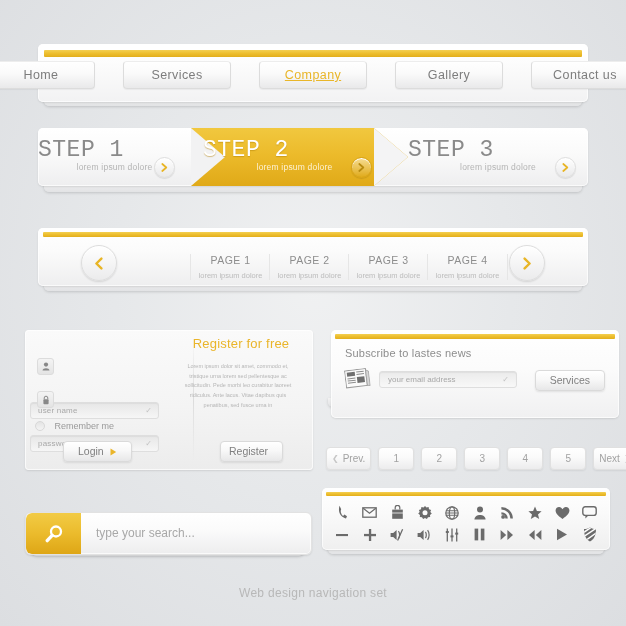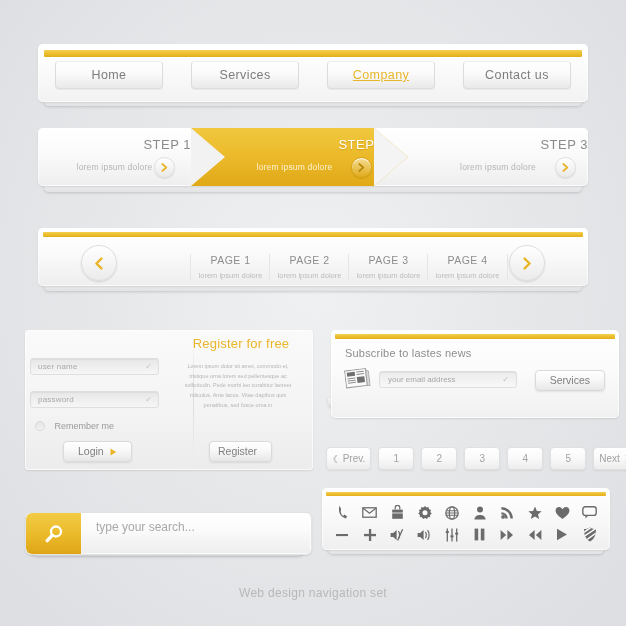--- a/index.html
+++ b/index.html
@@ -42,22 +42,22 @@
     border:1px solid #dcdcdc;border-top-color:#ededed;
     box-shadow:0 1px 1px rgba(0,0,0,.05),0 1px 0 rgba(255,255,255,.9) inset;
     cursor:pointer;
   }
   .menubtn.active{color:#e9b62a;text-decoration:underline;}
 
   
   #steps{left:38px;top:128px;width:550px;height:58px;overflow:hidden;
     background:linear-gradient(to bottom,#ffffff 0%,#fafafa 45%,#eeeeef 100%);}
   .step{position:absolute;top:0;height:58px;}
-  .step .lbl{position:absolute;left:0;right:0;top:9px;text-align:right;
-    font-size:13px;color:#8a8a8a;letter-spacing:.5px;}
+  .step .lbl{position:absolute;left:0;right:0;top:9px;text-align:left;
+    font-size:23px;color:#8a8a8a;letter-spacing:.5px;font-family:Liberation Mono, monospace;}
   .step .sub{position:absolute;left:0;right:0;top:34px;text-align:center;
     font-size:8.5px;color:#b4b4b4;letter-spacing:.2px;}
   .step.on .lbl{color:#ffffff;text-shadow:0 1px 1px rgba(180,130,10,.5);}
   .step.on .sub{color:#fdf2d4;}
   .chev{
     position:absolute;width:19px;height:19px;border-radius:50%;top:29px;
     background:linear-gradient(to bottom,#ffffff,#e9e9ea);
     border:1px solid #dedede;
     box-shadow:0 1px 1px rgba(0,0,0,.10),0 1px 0 #fff inset;
     display:flex;align-items:center;justify-content:center;
@@ -97,21 +97,21 @@
   #login{left:25px;top:330px;width:288px;height:140px;
     background:linear-gradient(to bottom,#fafafa 0%,#f4f4f4 55%,#ececec 100%);
     border-radius:4px;}
   .vdiv{position:absolute;left:168px;top:8px;bottom:8px;width:1px;
     background:linear-gradient(to bottom,rgba(0,0,0,0),#dcdcdc,rgba(0,0,0,0));}
   .field{
     position:absolute;left:30px;width:127px;height:15px;border-radius:3px;
     background:linear-gradient(to bottom,#e7e7e7,#f6f6f6);
     border:1px solid #dedede;
     box-shadow:0 1px 1px rgba(0,0,0,.05) inset;
-    display:flex;align-items:center;
+    display:flex;align-items:center;margin-top:44px;
   }
   .field .ph{font-size:8px;color:#a9a9a9;margin-left:7px;letter-spacing:.2px;}
   .field .ck{position:absolute;right:6px;font-size:8px;color:#c2c2c2;}
   .fieldicon{
     position:absolute;left:12px;width:15px;height:15px;border-radius:3px;
     background:linear-gradient(to bottom,#f4f4f4,#e4e4e4);
     border:1px solid #dcdcdc;display:flex;align-items:center;justify-content:center;
   }
   .rmrow{position:absolute;left:12px;top:415px;}
   .radio{width:8px;height:8px;border-radius:50%;
@@ -156,21 +156,21 @@
   .npg .car{font-size:8px;color:#c6c6c6;}
 
   
   #search{left:25px;top:512px;width:285px;height:41px;border-radius:6px;overflow:hidden;
     background:linear-gradient(to bottom,#ffffff 0%,#fbfbfb 40%,#ededee 100%);
     border:1px solid #e2e2e2;}
   .searchbtn{position:absolute;left:0;top:0;width:55px;height:41px;
     background:linear-gradient(to bottom,#f2cb45 0%,#ebbb2c 50%,#deA616 100%);
     display:flex;align-items:center;justify-content:center;cursor:pointer;
     border-radius:6px 0 0 6px;}
-  .searchph{position:absolute;left:70px;top:7px;font-size:12px;color:#a8a8a8;}
+  .searchph{position:absolute;left:70px;top:13px;font-size:12px;color:#a8a8a8;}
 
   
   #icons{left:322px;top:488px;width:288px;height:62px;
     background:linear-gradient(to bottom,#ffffff 0%,#fafafa 40%,#efefef 100%);}
   #icons .ystripe{top:4px;left:4px;right:4px;height:4px;border-radius:1px;}
   .irow{position:absolute;left:9px;right:9px;display:flex;justify-content:space-between;align-items:center;}
   .irow.r1{top:16px;}
   .irow.r2{top:38px;}
   .ico{width:22px;height:17px;display:flex;align-items:center;justify-content:center;cursor:pointer;}
   .ico svg{display:block;}
@@ -183,20 +183,21 @@
 
 <div class="stage">
 
   <div class="slab" style="left:44px;top:96px;width:538px;height:10px;"></div>
   <div class="panel" id="topmenu">
     <div class="ystripe"></div>
     <div class="menurow">
       <div class="menubtn">Home</div>
       <div class="menubtn">Services</div>
       <div class="menubtn active">Company</div>
+      <div class="menubtn">Gallery</div>
       <div class="menubtn">Contact us</div>
     </div>
   </div>
 
   <div class="slab" style="left:44px;top:181px;width:538px;height:11px;"></div>
   <div class="panel" id="steps">
 
     <div class="yellowarrow" style="left:153px;width:183px;"></div>
     <div class="notch" style="left:153px;"></div>
 
@@ -300,21 +301,21 @@
 
   <div class="btn3d" style="position:absolute;left:63px;top:441px;">
     <span>Login</span>
     <svg width="7" height="8" viewBox="0 0 7 8">
         <path d="M0.5 0.5 L6.2 4 L0.5 7.5 Z" fill="#eab52a"></path>
       </svg>
   </div>
 
   <div class="regtitle">Register for free</div>
   <div class="regbody">Lorem ipsum dolor sit amet, commodo et, tristique urna lorem sed pellentesque ac sollicitudin. Pede morbi leo curabitur laoreet ridiculus. Ante lacus. Vitae dapibus quis penatibus, sed fusce urna in</div>
-  <div class="btn3d" style="position:absolute;left:209px;top:441px;padding-left:8px;">
+  <div class="btn3d" style="position:absolute;left:220px;top:441px;padding-left:8px;">
     <span>Register</span>
   </div>
 
   <div class="slab" style="left:328px;top:398px;width:276px;height:9px;"></div>
   <div class="panel" id="subs">
     <div class="ystripe"></div>
     <div class="substitle">Subscribe to lastes news</div>
 
     <div class="newsicon">
       <svg width="25" height="19" viewBox="0 0 25 19">

